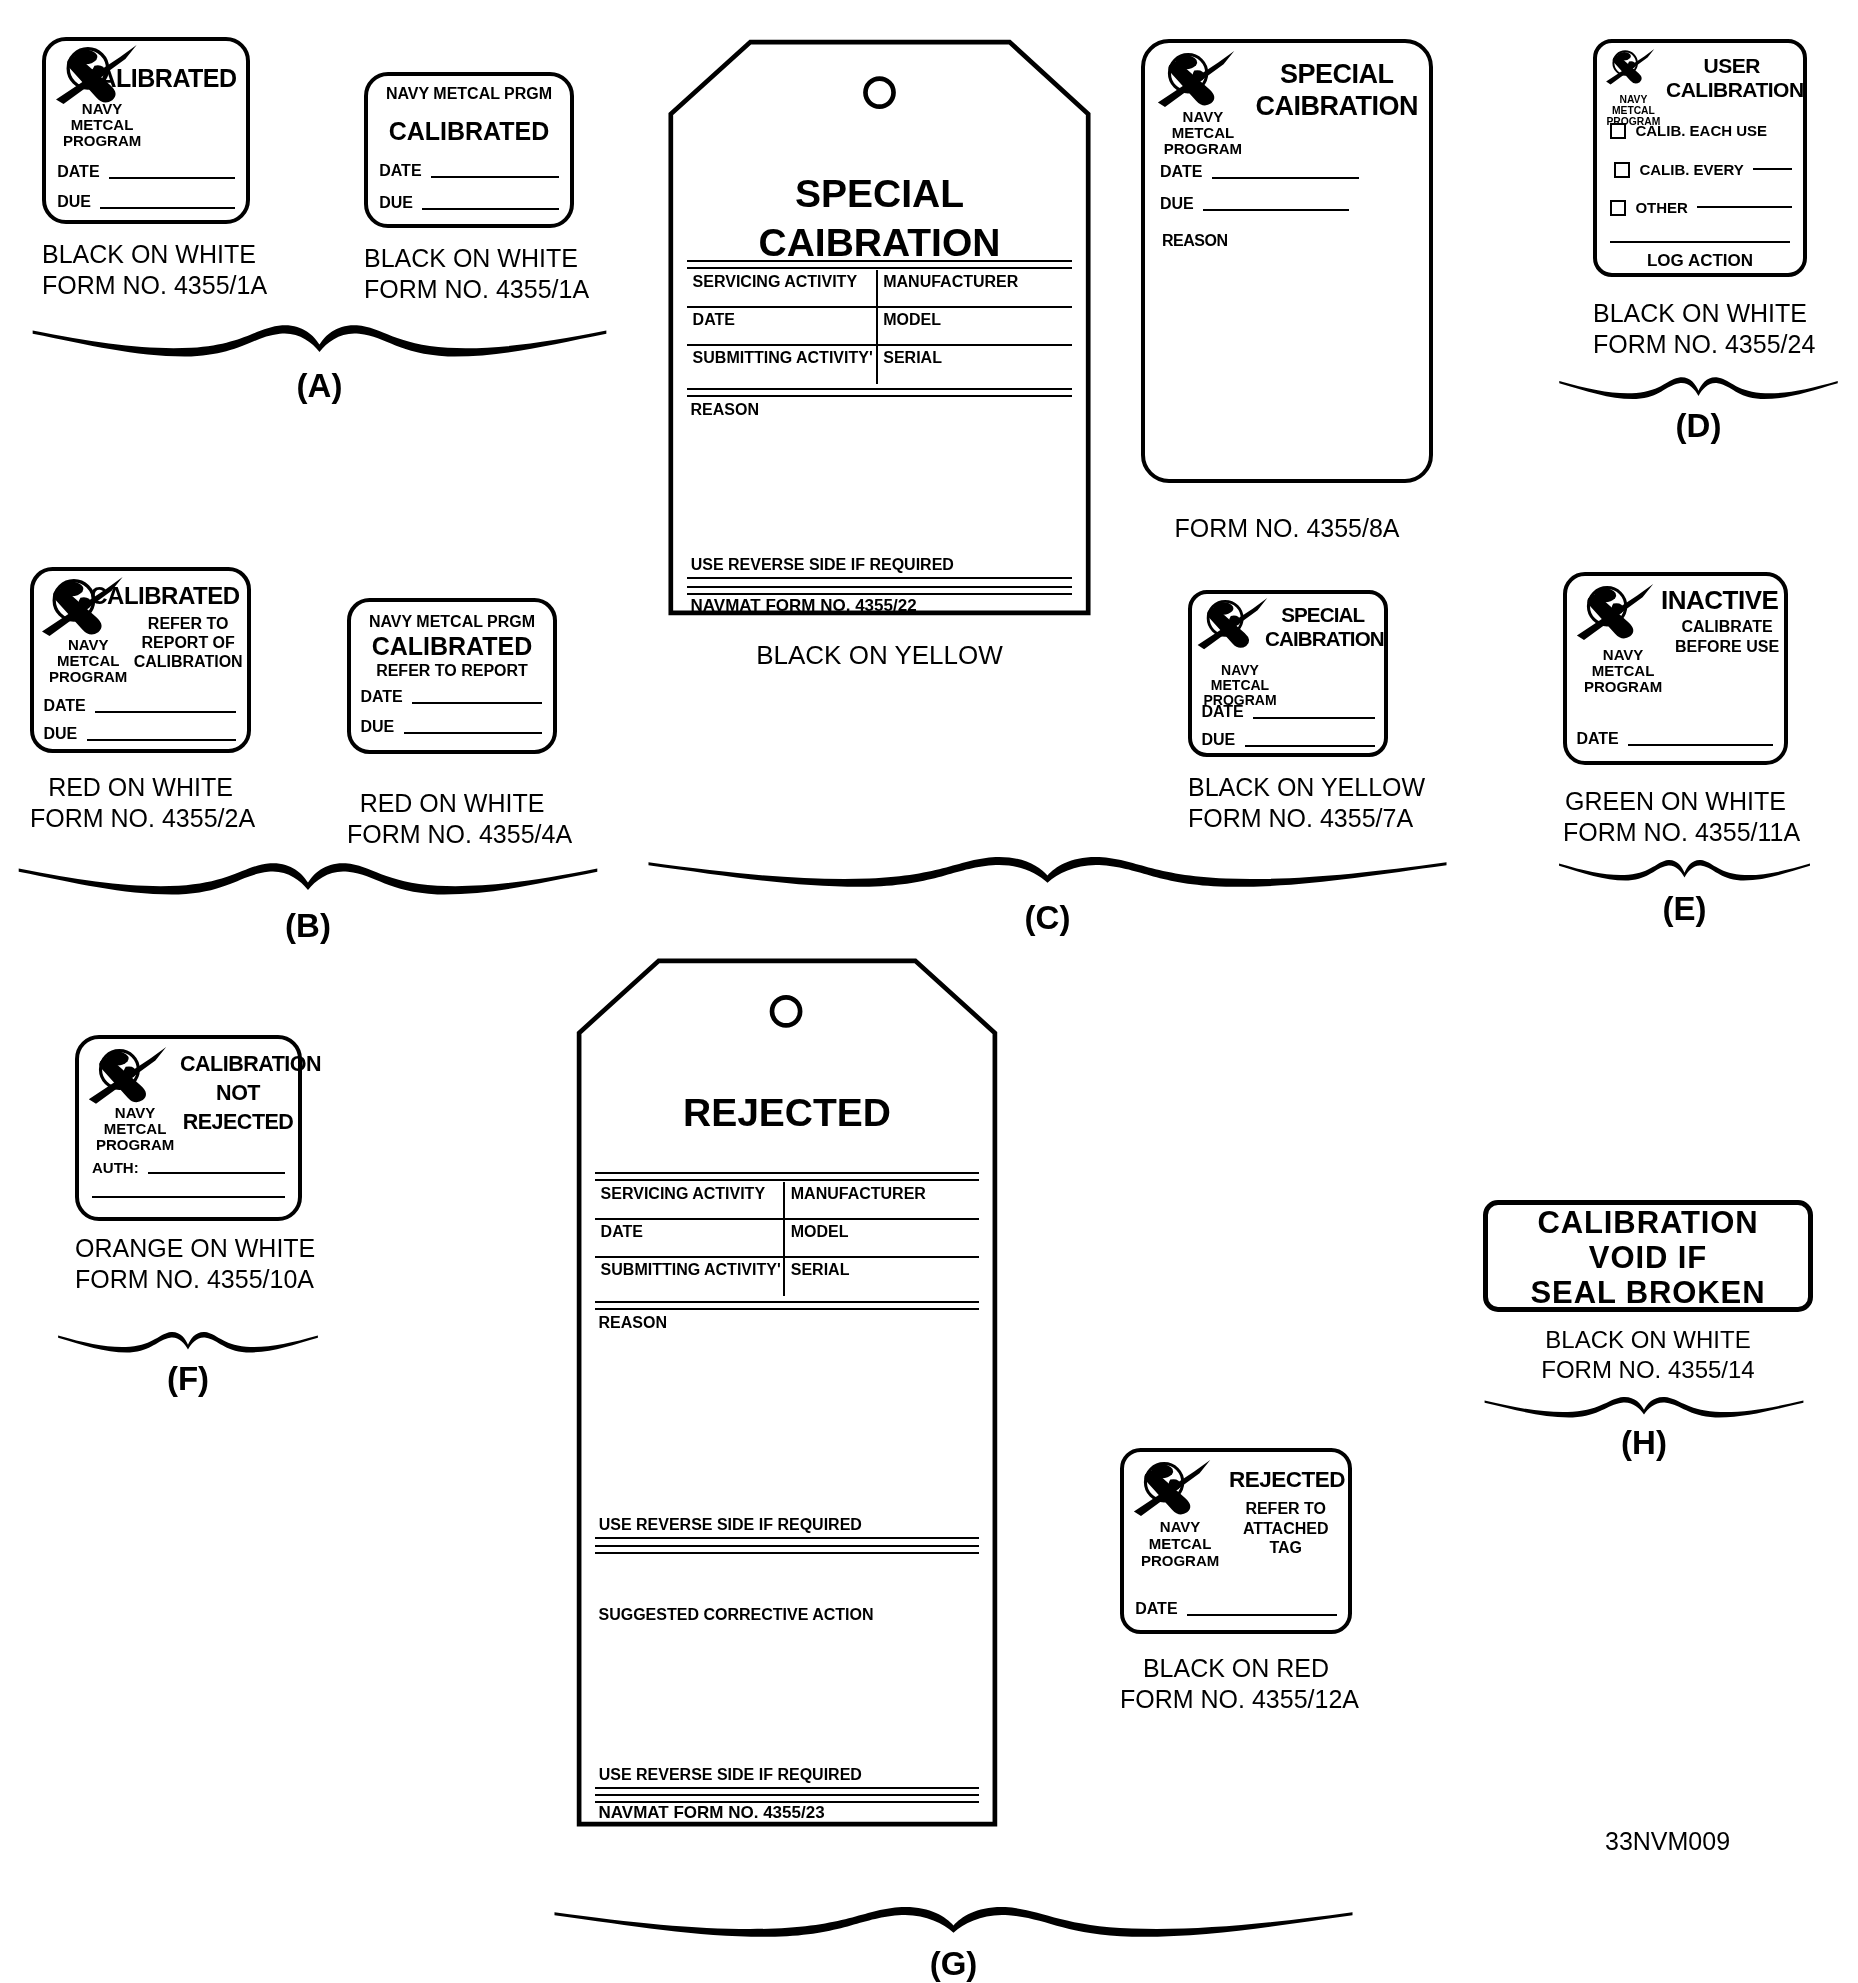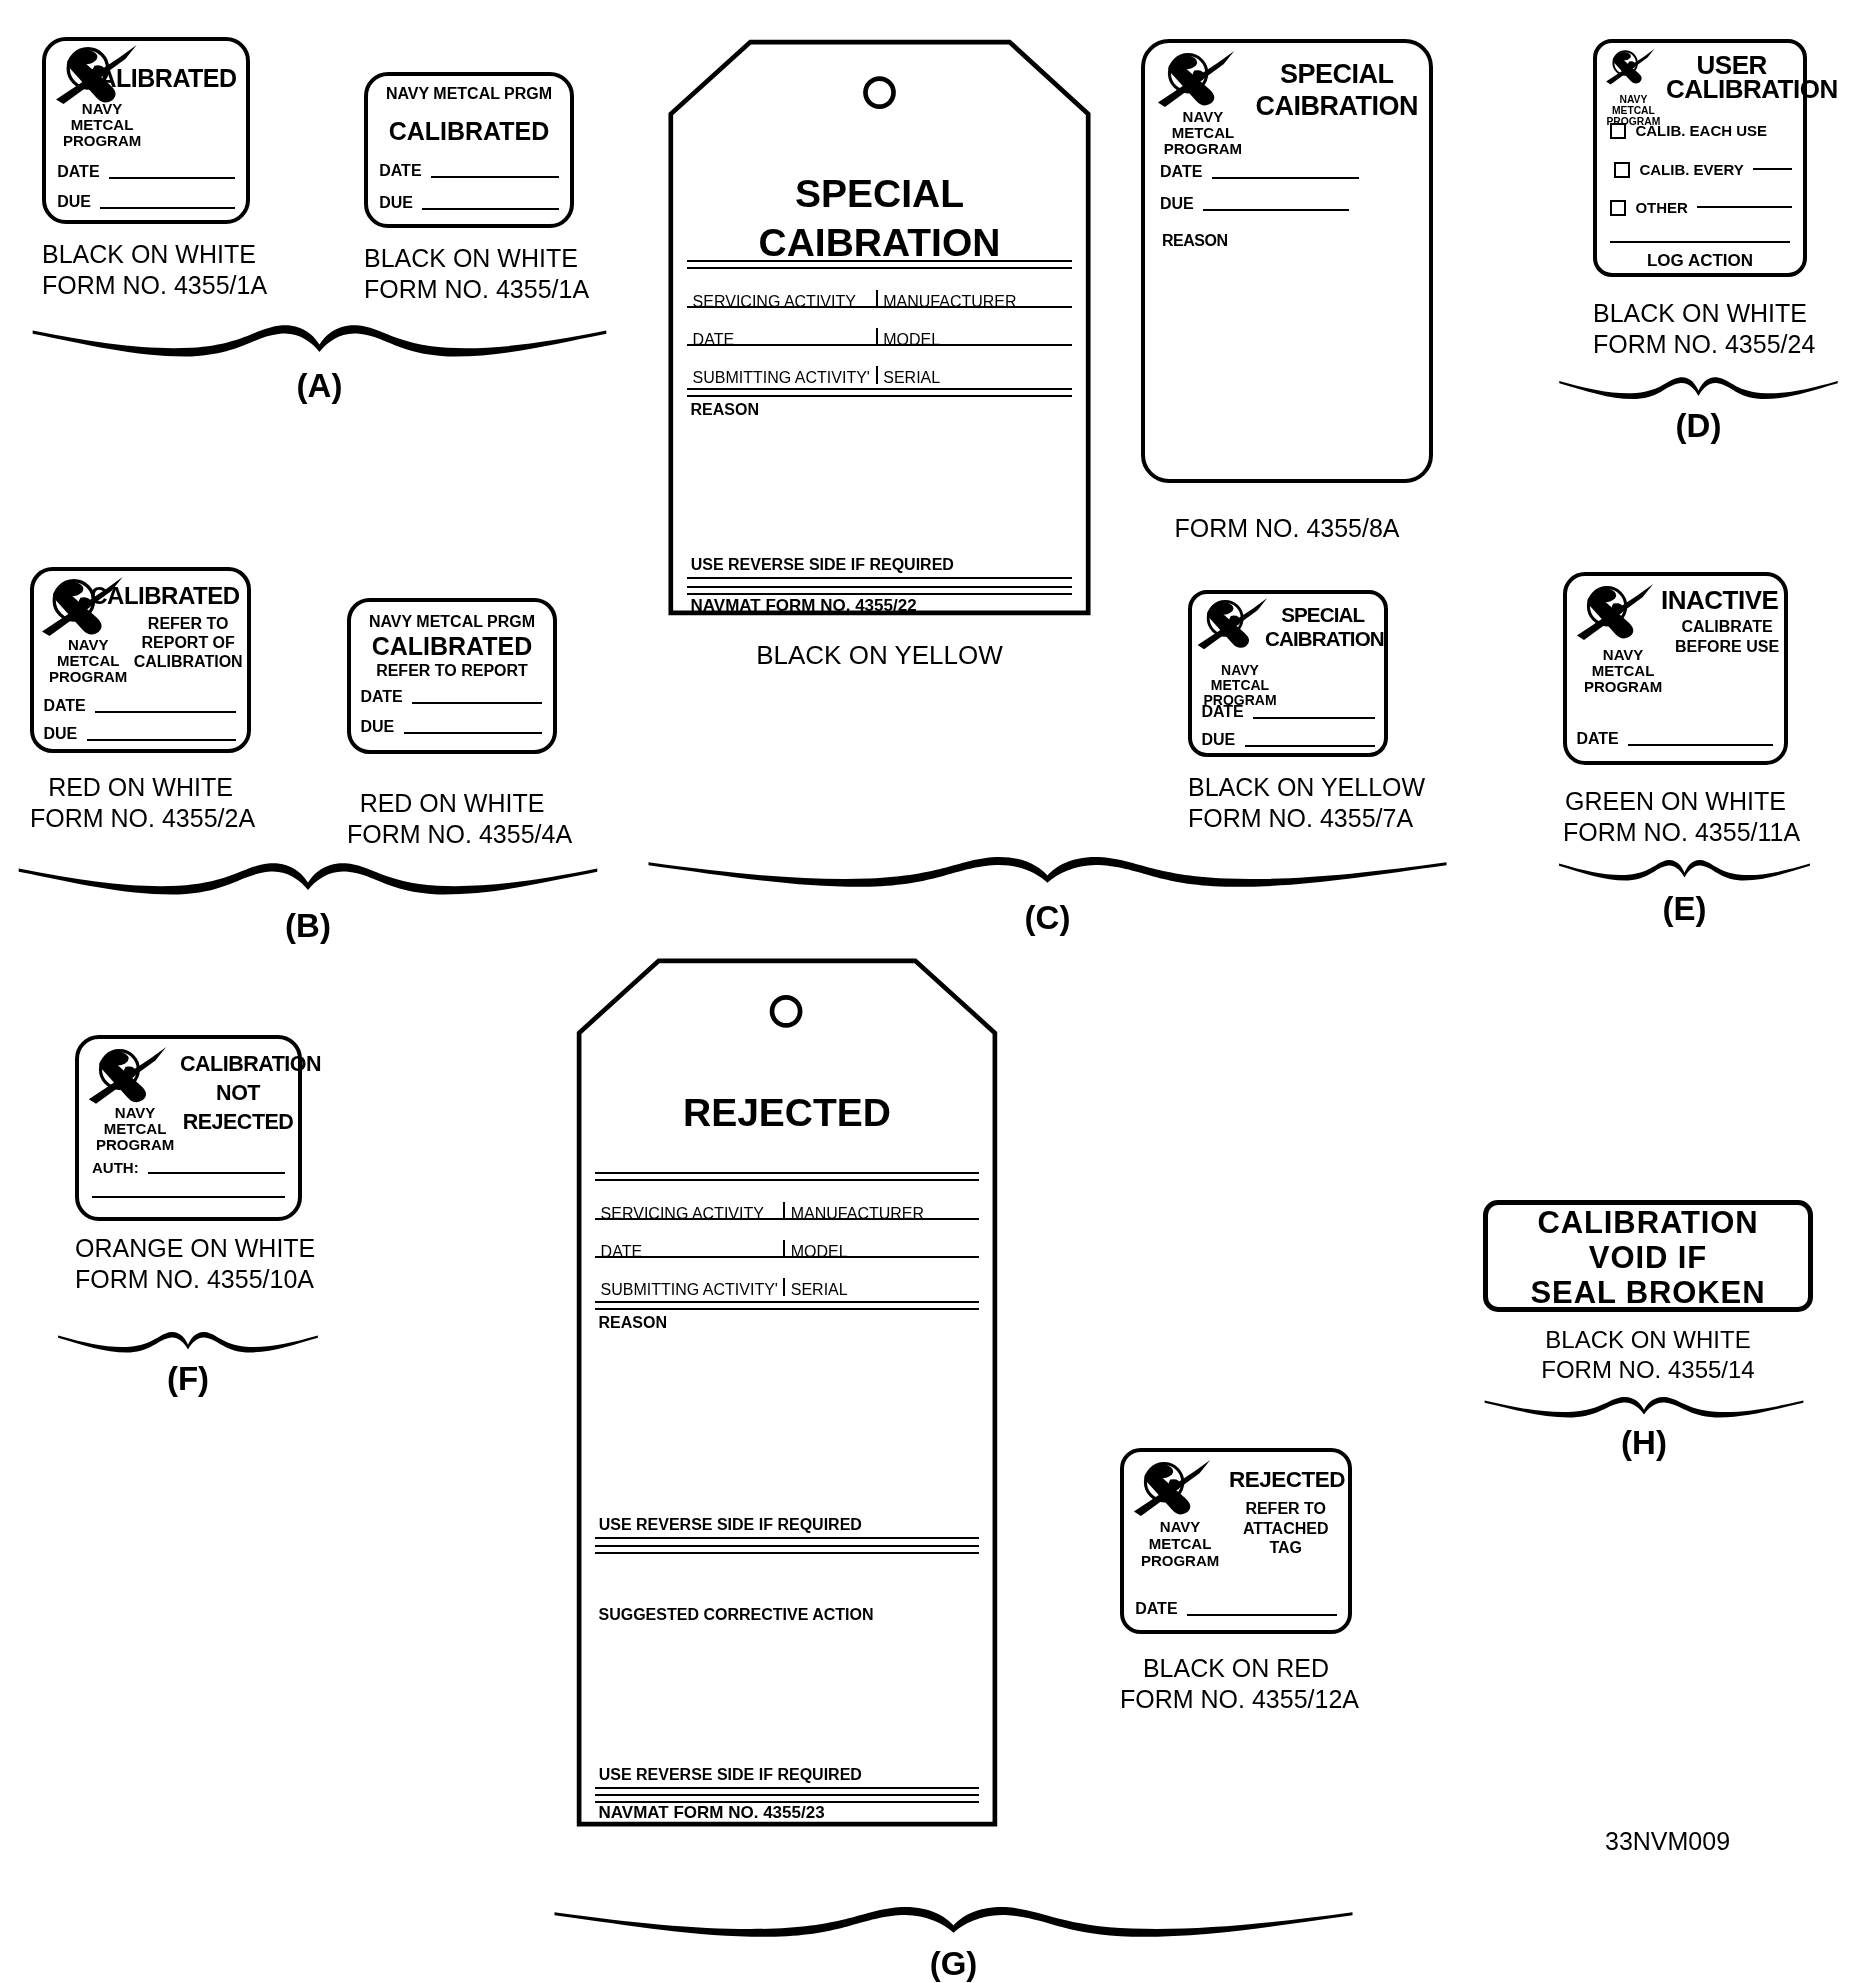--- a/index.html
+++ b/index.html
@@ -14,21 +14,21 @@
   .fline {flex:1; border-bottom:2.8px solid #000; margin:0 0 1.9px 9.4px;}
   .cap {text-align:center; font-size:25px; line-height:31px; white-space:nowrap;}
   .grp {position:absolute; text-align:center; font-weight:bold; font-size:33px;}
   .brace {position:absolute;}
   .logo {position:absolute;}
   .drule {position:absolute; border-top:2.8px solid #000; border-bottom:2.8px solid #000; height:4.7px;}
   .tagsvg {position:absolute; left:0; top:0;}
   .tagtitle {position:absolute; left:0; right:0; text-align:center; font-weight:bold; font-size:39px;}
   .tagtxt {position:absolute; font-weight:bold; font-size:16px; white-space:nowrap;}
   .tagtable {position:absolute; display:grid; grid-template-columns:49% 51%; grid-auto-rows:38px;}
-  .cell {font-weight:normal; font-size:16px; padding:2.8px 0 0 5.6px; box-sizing:border-box; white-space:nowrap; overflow:hidden;margin-top:20px;}
+  .cell {font-weight:bold; font-size:16px; padding:2.8px 0 0 5.6px; box-sizing:border-box; white-space:nowrap; overflow:hidden;}
   .bb {border-bottom:2.8px solid #000;}
   .bl {border-left:2.8px solid #000;}
   .revline {position:absolute; font-weight:bold; font-size:16px; border-bottom:2.8px solid #000; padding:0 0 2.8px 3.7px;}
   .cbrow {position:absolute; display:flex; align-items:center; font-weight:bold; font-size:15px;}
   .cbx {width:12px; height:12px; border:2.8px solid #000; margin-right:9.4px; flex:none;}
   .xline {position:absolute; border-bottom:2.8px solid #000;}
   .figcode {position:absolute; font-size:25px;}
 </style>
 </head>
 <body>
@@ -150,21 +150,21 @@
   <div class="panel" style="left:1593px; top:39px; width:214px;">
     <div class="lbl" style="height:238px; border-radius:19px;">
       <svg class="logo" style="left:7.5px; top:5.6px;" width="56" height="45" viewBox="0 0 100 80">
           <use href="#logograph"></use>
         </svg>
       <div class="org" style="left:1.9px; top:51px; width:69px; font-size:10.3px; line-height:11.2px;">
         <div>NAVY</div>
         <div>METCAL</div>
         <div>PROGRAM</div>
       </div>
-      <div class="tblock" style="left:69px; right:5.6px; top:11.2px; font-size:26px; line-height:23.4px; letter-spacing:-0.5px;">
+      <div class="tblock" style="left:69px; right:5.6px; top:11.2px; font-size:21px; line-height:23.4px; letter-spacing:-0.5px;">
         <div>USER</div>
         <div>CALIBRATION</div>
       </div>
       <div class="cbrow" style="left:13px; right:11.2px; top:79px;">
         <span class="cbx"></span>
         <span>CALIB. EACH USE</span>
       </div>
       <div class="cbrow" style="left:17px; right:11.2px; top:118px;">
         <span class="cbx"></span>
         <span>CALIB. EVERY</span>

